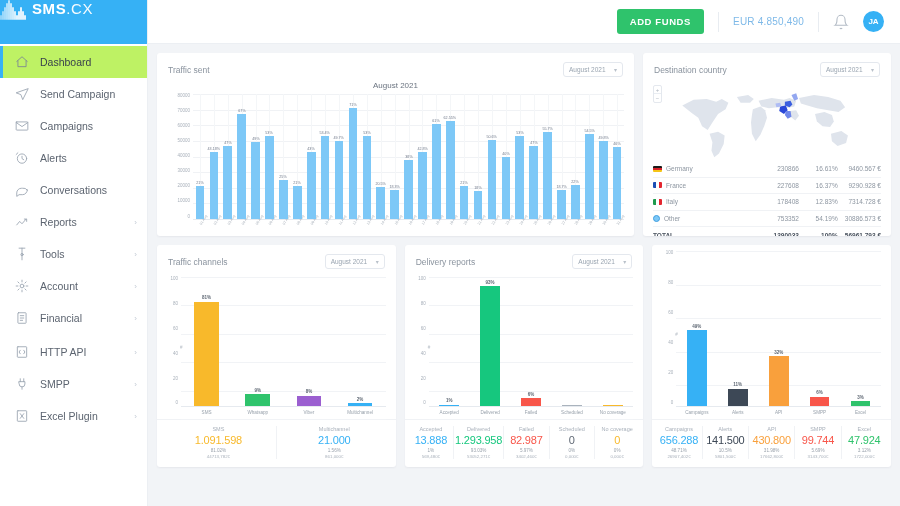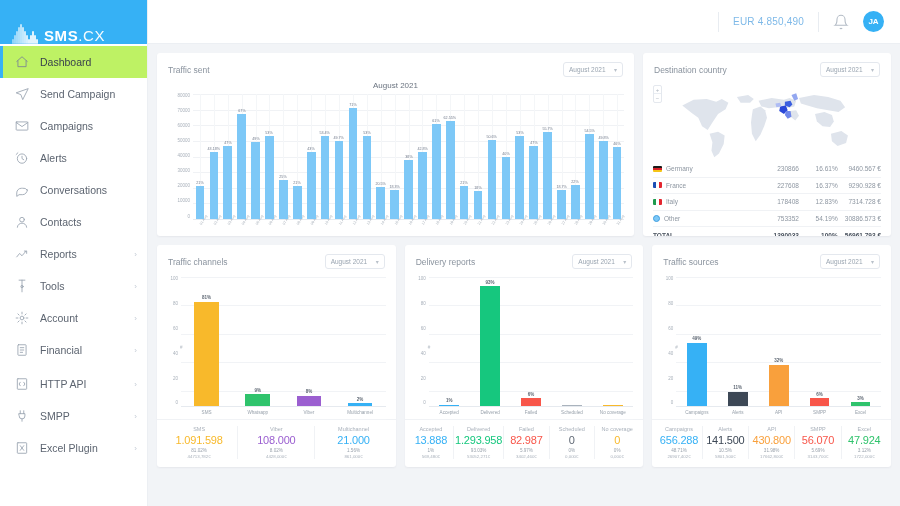--- a/index.html
+++ b/index.html
@@ -6,22 +6,22 @@
   html, body {
     width: 900px; height: 506px;
     font-family: "Liberation Sans", sans-serif;
     background: #f2f4f7; overflow: hidden;
   }
   .app { display: flex; width: 900px; height: 506px; }
 
   
   .sidebar { width: 148px; height: 506px; background: #ffffff; flex: 0 0 148px;
              border-right: 1px solid #eceff3; position: relative; }
-  .brand { height: 44px; background: #36b1f5; display: flex; align-items: flex-end;
-           padding-left: 12px; gap: 6px; }
+  .brand { height: 44px; background: #36b1f5; display: flex; align-items: flex-start;
+           gap: 6px; }
   .brand-logo { width: 26px; height: 20px; position: relative; }
   .brand-logo i { position: absolute; bottom: 0; width: 2px; background: #fff;
                   border-radius: 1px; opacity: .92; }
   .brand-text { color: #fff; font-size: 15px; font-weight: bold; letter-spacing: .6px; }
   .brand-text .lite { font-weight: normal; opacity: .95; }
 
   .nav { padding-top: 2px; }
   .nav-item { display: flex; align-items: center; height: 32px; padding: 0 10px 0 14px;
               gap: 11px; cursor: pointer; position: relative; }
   .nav-item.active { background: #bef264; }
@@ -216,29 +216,20 @@
           <span class="nav-ico">
             <svg viewBox="0 0 24 24" fill="none" stroke="currentColor" stroke-width="1.5" stroke-linecap="round" stroke-linejoin="round">
               <path d="M21 12a8 8 0 0 1-8 8H7l-4 3v-6a8 8 0 0 1 8-8h2a8 8 0 0 1 8 3z"></path>
             </svg>
           </span>
           <span class="nav-label">Conversations</span>
         </div>
         <div class="nav-item">
           <span class="nav-ico">
             <svg viewBox="0 0 24 24" fill="none" stroke="currentColor" stroke-width="1.5" stroke-linecap="round" stroke-linejoin="round">
-              <circle cx="12" cy="8" r="4"></circle>
-              <path d="M4 21c0-4 4-7 8-7s8 3 8 7"></path>
-            </svg>
-          </span>
-          <span class="nav-label">Contacts</span>
-        </div>
-        <div class="nav-item">
-          <span class="nav-ico">
-            <svg viewBox="0 0 24 24" fill="none" stroke="currentColor" stroke-width="1.5" stroke-linecap="round" stroke-linejoin="round">
               <path d="M3 17l5-6 4 4 7-8"></path>
               <path d="M16 7h4v4"></path>
             </svg>
           </span>
           <span class="nav-label">Reports</span>
           <span class="chev">›</span>
         </div>
         <div class="nav-item">
           <span class="nav-ico">
             <svg viewBox="0 0 24 24" fill="none" stroke="currentColor" stroke-width="1.5" stroke-linecap="round" stroke-linejoin="round">
@@ -301,20 +292,21 @@
             </svg>
           </span>
           <span class="nav-label">Excel Plugin</span>
           <span class="chev">›</span>
         </div>
       </nav>
   </aside>
 
   <div class="main">
     <header class="topbar">
+      <button class="add-funds">ADD FUNDS</button>
       <div class="vsep"></div>
       <div class="balance">EUR 4.850,490</div>
       <div class="vsep"></div>
       <div class="bell">
         <svg viewBox="0 0 24 24" fill="none" stroke="currentColor" stroke-width="1.6">
             <path d="M18 8a6 6 0 1 0-12 0c0 7-3 9-3 9h18s-3-2-3-9"></path>
             <path d="M13.7 21a2 2 0 0 1-3.4 0"></path>
           </svg>
       </div>
       <div class="avatar">JA</div>
@@ -771,26 +763,20 @@
               </div>
             </div>
             <div class="stats">
               <div class="stat">
                 <div class="sname">SMS</div>
                 <div class="sval" style="color:#f8b92b">1.091.598</div>
                 <div class="spct">81.02%</div>
                 <div class="smon">44713,782€</div>
               </div>
               <div class="stat">
-                <div class="sname">Viber</div>
-                <div class="sval" style="color:#9b5fd0">108.000</div>
-                <div class="spct">8.02%</div>
-                <div class="smon">4428,000€</div>
-              </div>
-              <div class="stat">
                 <div class="sname">Multichannel</div>
                 <div class="sval" style="color:#36b1f5">21.000</div>
                 <div class="spct">1.56%</div>
                 <div class="smon">861,000€</div>
               </div>
             </div>
           </div>
           <div class="card c-small">
             <div class="card-head">
               <div class="card-title">Delivery reports</div>
@@ -872,27 +858,20 @@
               </div>
               <div class="stat">
                 <div class="sname">No coverage</div>
                 <div class="sval" style="color:#f8b92b">0</div>
                 <div class="spct">0%</div>
                 <div class="smon">0,000€</div>
               </div>
             </div>
           </div>
           <div class="card c-small">
-            <div class="card-head">
-              <div class="card-title">Traffic sources</div>
-              <div class="dd">
-                <span>August 2021</span>
-                <i>▾</i>
-              </div>
-            </div>
             <div class="splot">
               <div class="syax">
                 <div>100</div>
                 <div>80</div>
                 <div>60</div>
                 <div>40</div>
                 <div>20</div>
                 <div>0</div>
               </div>
               <div class="sgrid">
@@ -948,21 +927,21 @@
                 <div class="smon">5801,500€</div>
               </div>
               <div class="stat">
                 <div class="sname">API</div>
                 <div class="sval" style="color:#f9a03c">430.800</div>
                 <div class="spct">31.98%</div>
                 <div class="smon">17662,800€</div>
               </div>
               <div class="stat">
                 <div class="sname">SMPP</div>
-                <div class="sval" style="color:#f8564a">56.070</div>
+                <div class="sval" style="color:#f8564a">99.744</div>
                 <div class="spct">5.69%</div>
                 <div class="smon">3143,700€</div>
               </div>
               <div class="stat">
                 <div class="sname">Excel</div>
                 <div class="sval" style="color:#2fc36c">47.924</div>
                 <div class="spct">3.12%</div>
                 <div class="smon">1722,000€</div>
               </div>
             </div>

